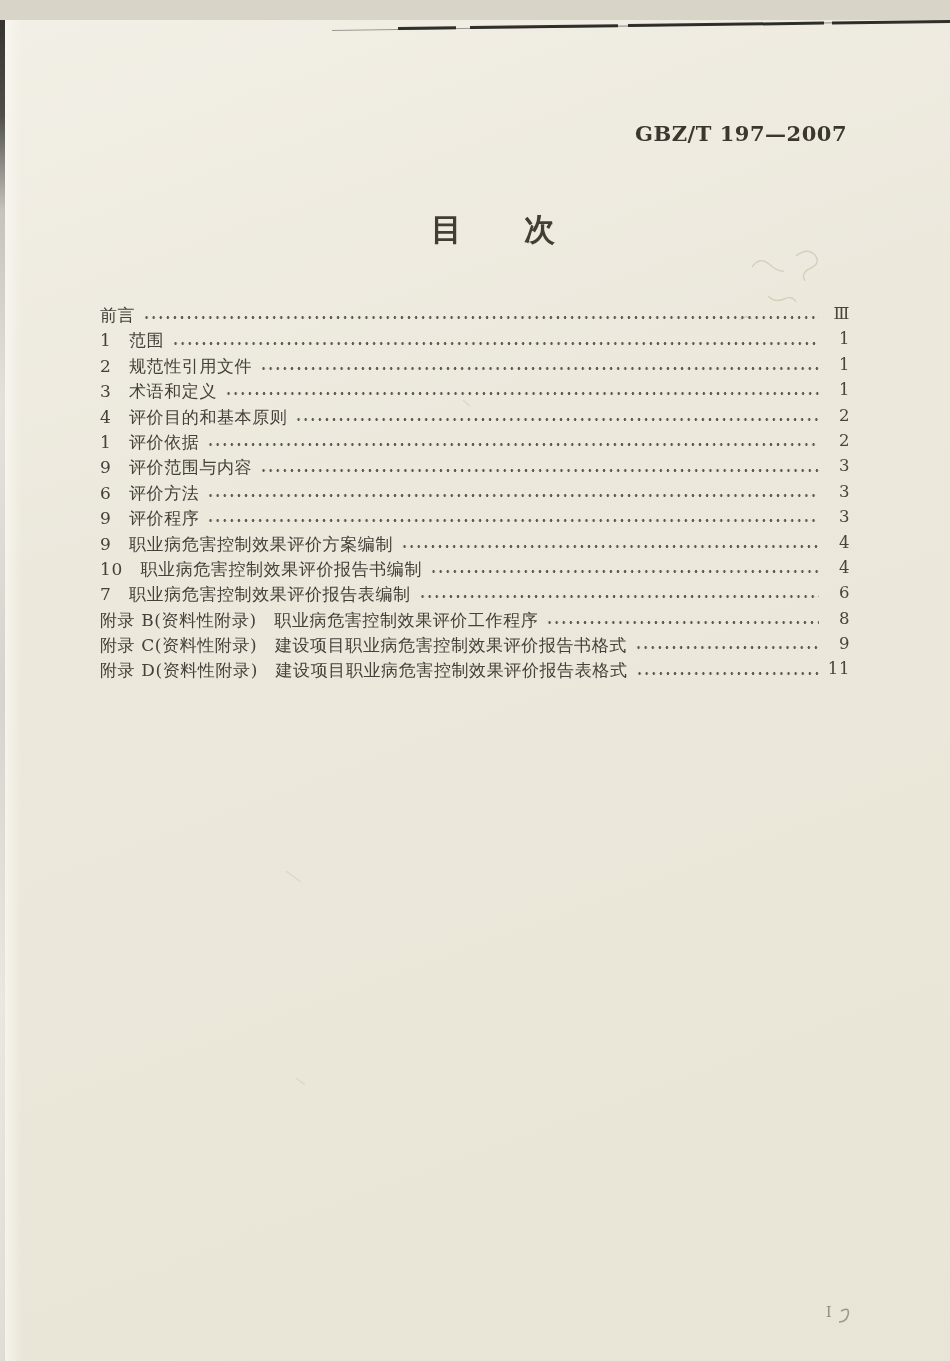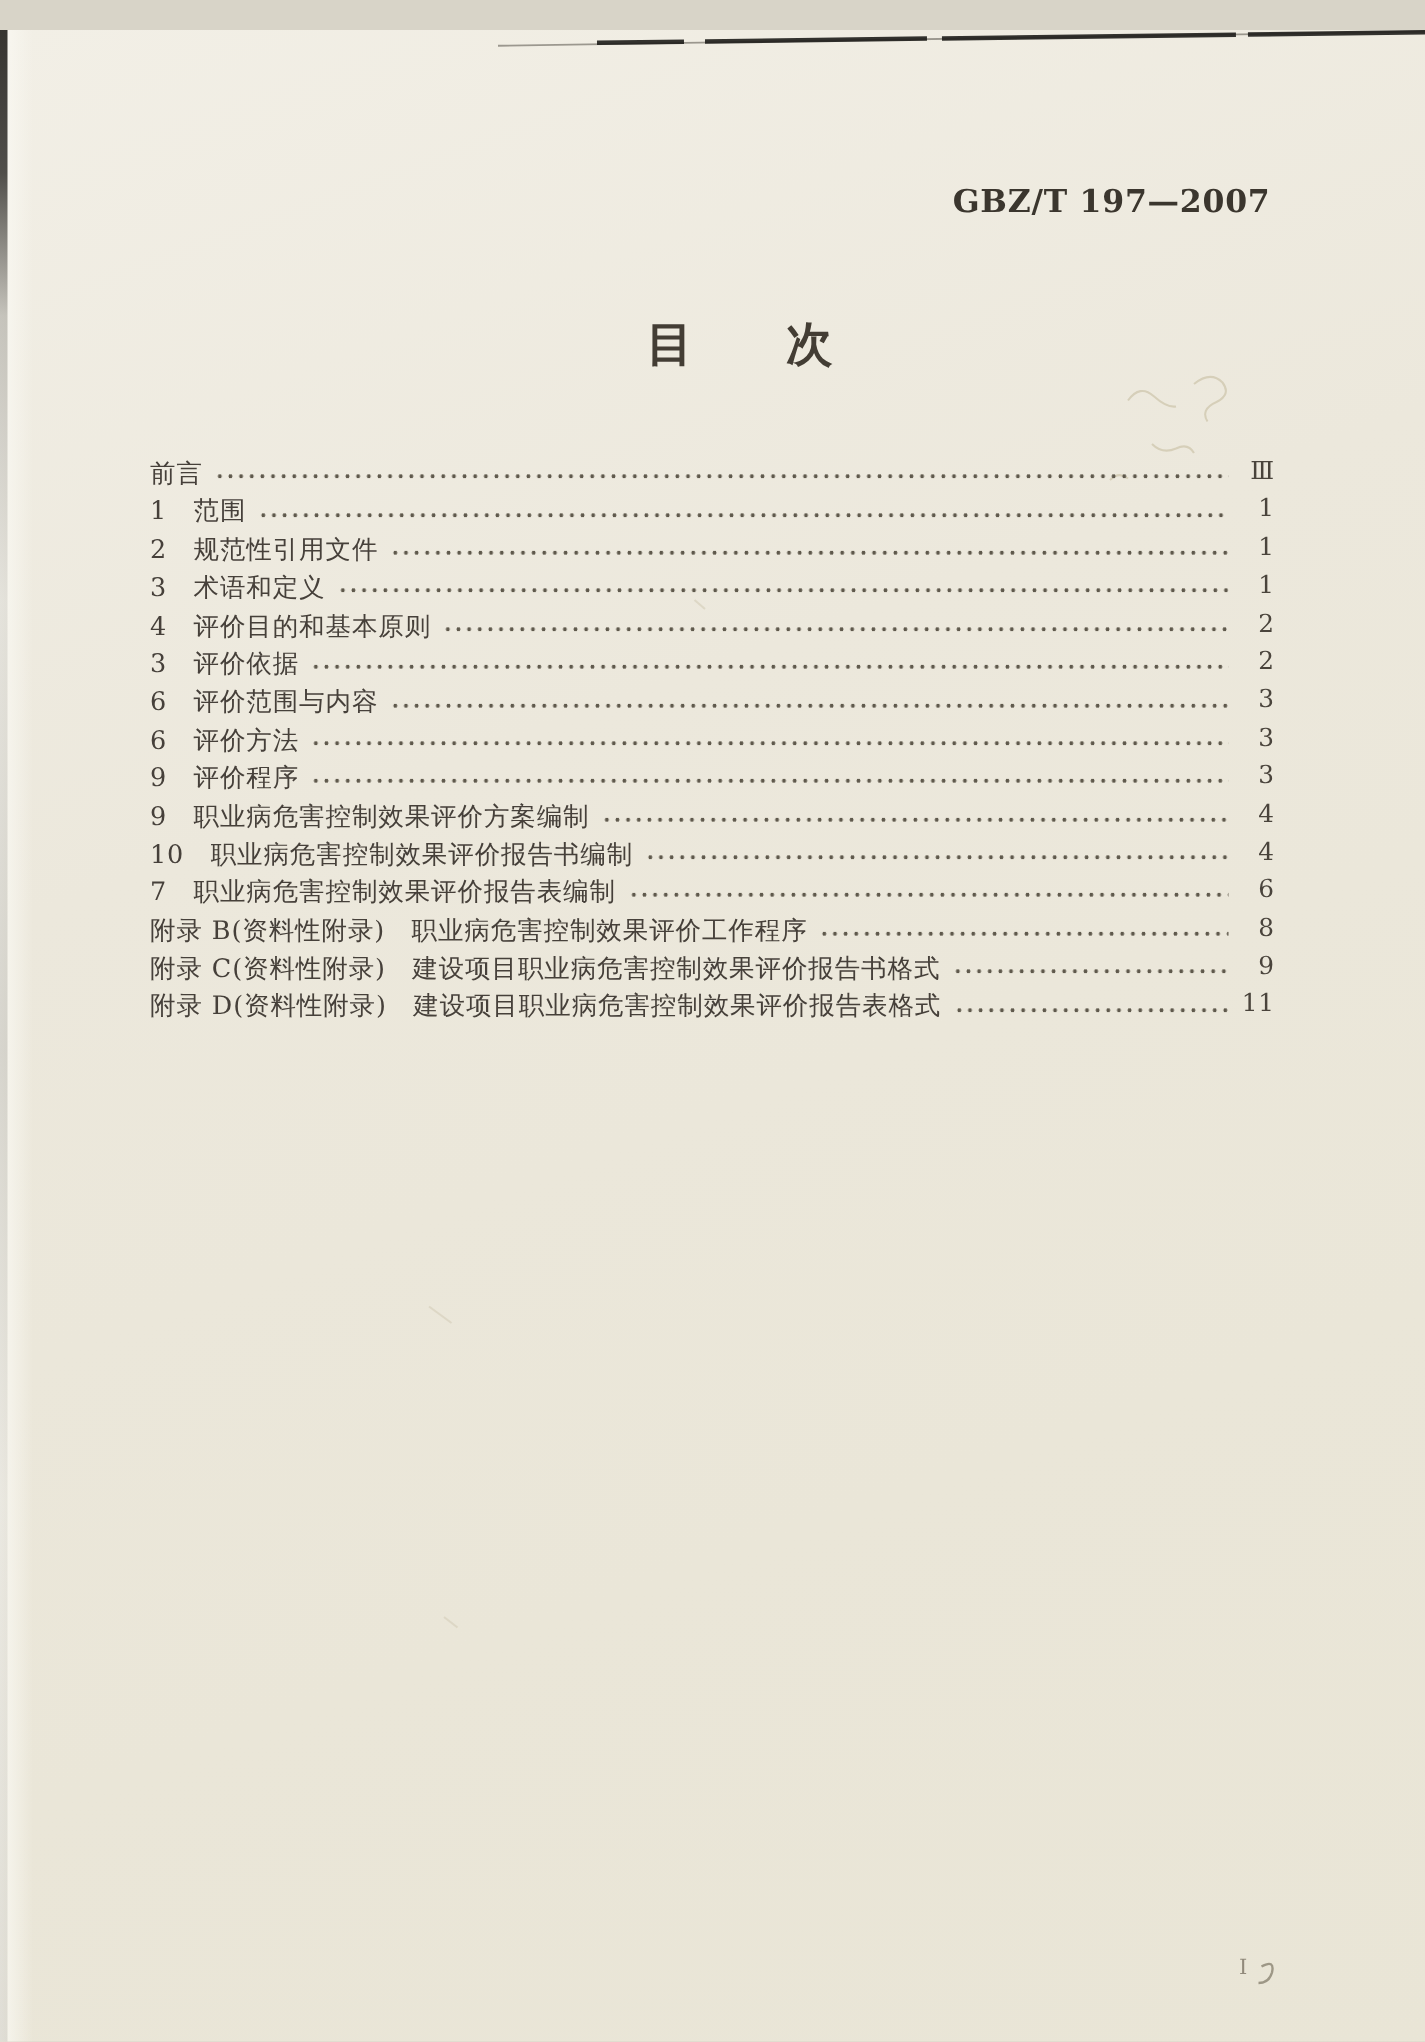--- a/index.html
+++ b/index.html
@@ -125,27 +125,27 @@
         <span class="toc-page">1</span>
       </div>
 
       <div class="toc-row">
         <span class="toc-label">4　评价目的和基本原则</span>
         <span class="toc-leader"></span>
         <span class="toc-page">2</span>
       </div>
 
       <div class="toc-row">
-        <span class="toc-label">3　评价依据</span>
+        <span class="toc-label">1　评价依据</span>
         <span class="toc-leader"></span>
         <span class="toc-page">2</span>
       </div>
 
       <div class="toc-row">
-        <span class="toc-label">6　评价范围与内容</span>
+        <span class="toc-label">9　评价范围与内容</span>
         <span class="toc-leader"></span>
         <span class="toc-page">3</span>
       </div>
 
       <div class="toc-row">
         <span class="toc-label">6　评价方法</span>
         <span class="toc-leader"></span>
         <span class="toc-page">3</span>
       </div>
 

